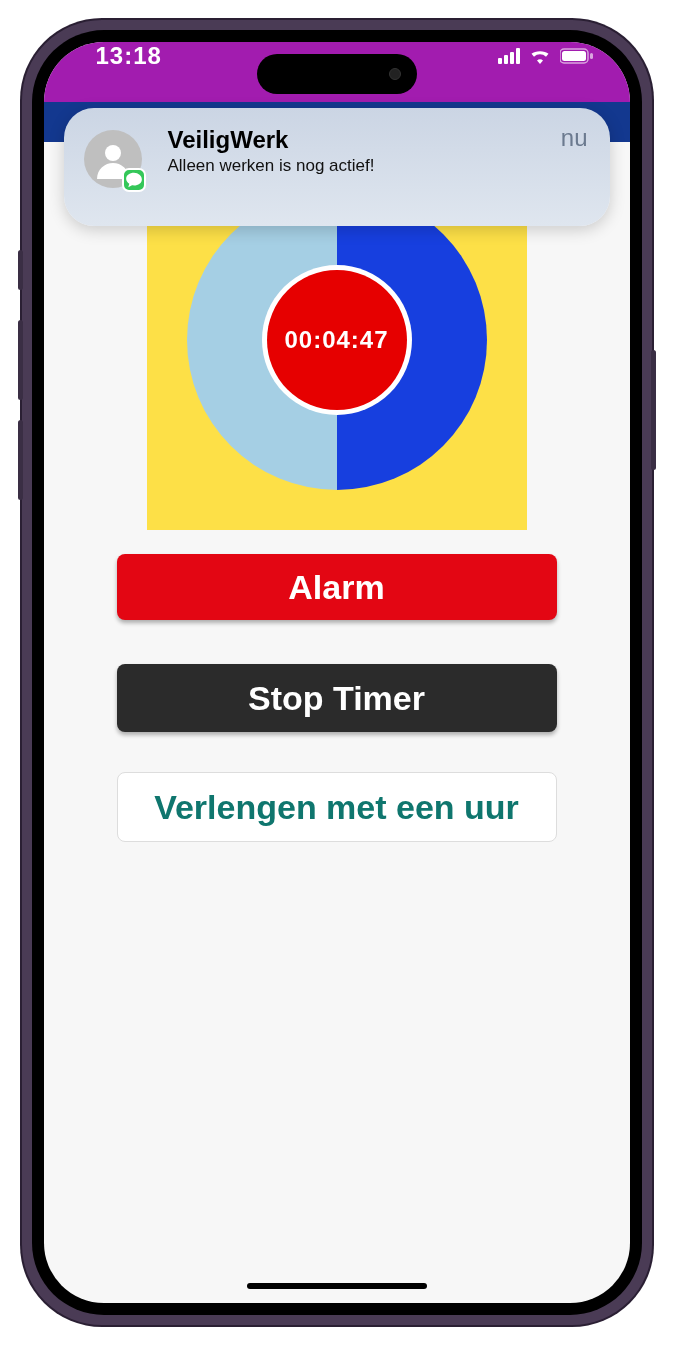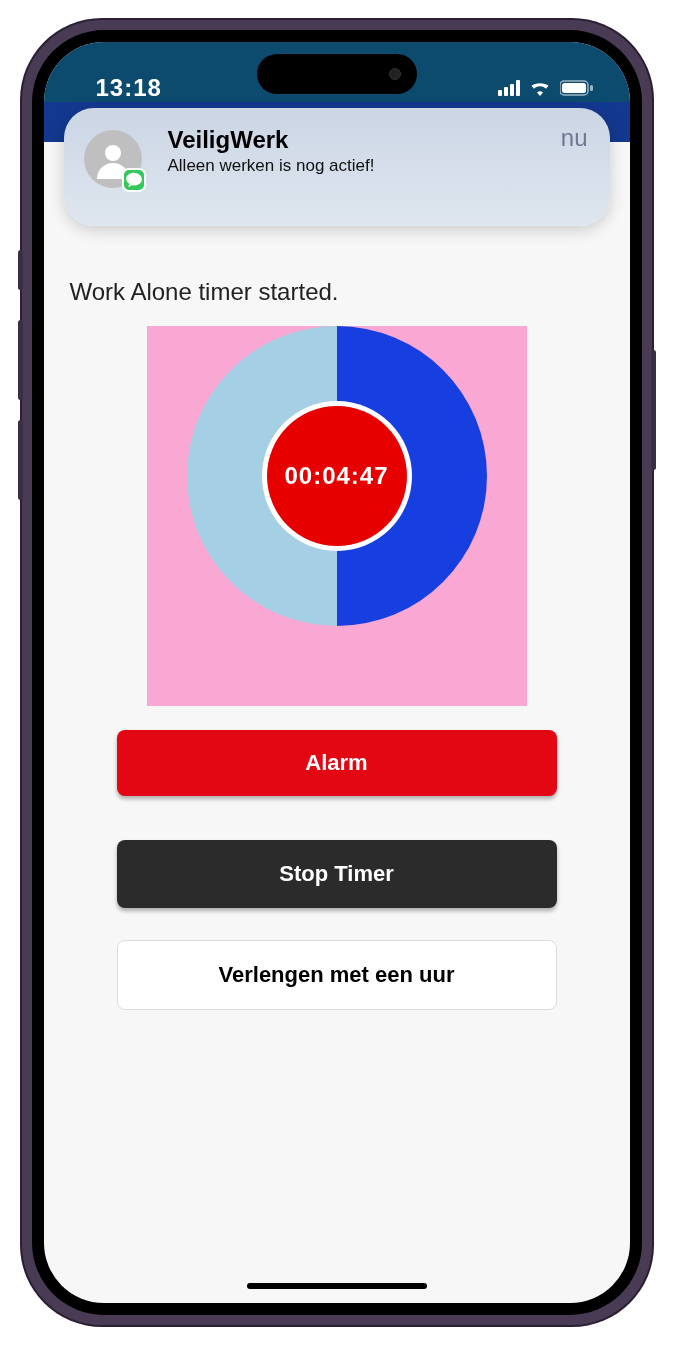--- a/index.html
+++ b/index.html
@@ -30,22 +30,22 @@
     .screen {
       width:100%; height:100%;
       border-radius:60px;
       background:#f7f7f7;
       overflow:hidden;
       position:relative;
     }
 
     .status-bar {
       height:60px;
-      background:#0c4a6e;
-      display:flex; align-items:flex-end; justify-content:space-between;
+      background:#a21caf;
+      display:flex; align-items:flex-start; justify-content:space-between;
       padding:0 32px;
       color:#fff;
       font-size:24px;
       font-weight:600;
       position:relative;
     }
     .notch {
       position:absolute;
       top:12px; left:50%; transform:translateX(-50%);
       width:160px; height:40px;
@@ -98,22 +98,22 @@
 
     .content { padding:0 20px; }
     .started-label {
       font-size:24px; color:#222; font-weight:400;
       margin-top:136px; margin-left:6px; margin-bottom:20px;
     }
 
     .timer-box {
       width:380px; height:380px;
       margin:8px auto 24px auto;
-      background:#f9a8d4;
-      display:flex; align-items:flex-start; justify-content:center;
+      background:#fde047;
+      display:flex; align-items:center; justify-content:center;
       position:relative;
     }
     .donut { position:relative; width:300px; height:300px; }
     .donut-ring {
       width:300px; height:300px; border-radius:50%;
       background:conic-gradient(#173FDF 0deg 180deg, #A5CFE4 180deg 360deg);
     }
     .donut-hole {
       position:absolute; inset:0; margin:auto;
       width:150px; height:150px; border-radius:50%;
@@ -127,28 +127,28 @@
     }
     .donut-core span { color:#fff; font-size:24px; font-weight:700; letter-spacing:1px; }
 
     .btn {
       display:block;
       width:440px;
       margin:0 auto;
       padding:22px 0;
       border-radius:8px;
       text-align:center;
-      font-size:22px;
+      font-size:34px;
       font-weight:700;
       border:none;
       cursor:pointer;
     }
     .btn-alarm  { background:#E30613; color:#fff; box-shadow:0 3px 4px rgba(0,0,0,.3); height:66px; padding:0; }
     .btn-stop   { background:#2B2B2B; color:#fff; box-shadow:0 3px 4px rgba(0,0,0,.3); margin-top:44px; height:68px; padding:0;}
-    .btn-extend { background:#fff; color:#000000; border:1px solid #ddd; margin-top:32px; font-weight:600; height:70px; padding:0;}
+    .btn-extend { background:#fff; color:#0f766e; border:1px solid #ddd; margin-top:40px; font-weight:600; height:70px; padding:0;}
 
     .home-indicator {
       position:absolute;
       bottom:14px; left:50%; transform:translateX(-50%);
       width:180px; height:6px; border-radius:3px; background:#000;
     }
   </style>
 </head>
 <body>
 
@@ -184,21 +184,20 @@
                 <rect x="2" y="3" width="24" height="10" rx="2.5" fill="#fff"></rect>
                 <rect x="30" y="5" width="3" height="6" rx="1.5" fill="#fff" opacity=".6"></rect>
               </svg>
           </span>
         </div>
       </div>
 
       <div class="blue-strip"></div>
 
       <div class="content">
-        <div class="started-label">Work Alone timer started.</div>
 
         <div class="timer-box">
           <div class="donut">
             <div class="donut-ring"></div>
             <div class="donut-hole"></div>
             <div class="donut-core">
               <span>00:04:47</span>
             </div>
           </div>
         </div>

